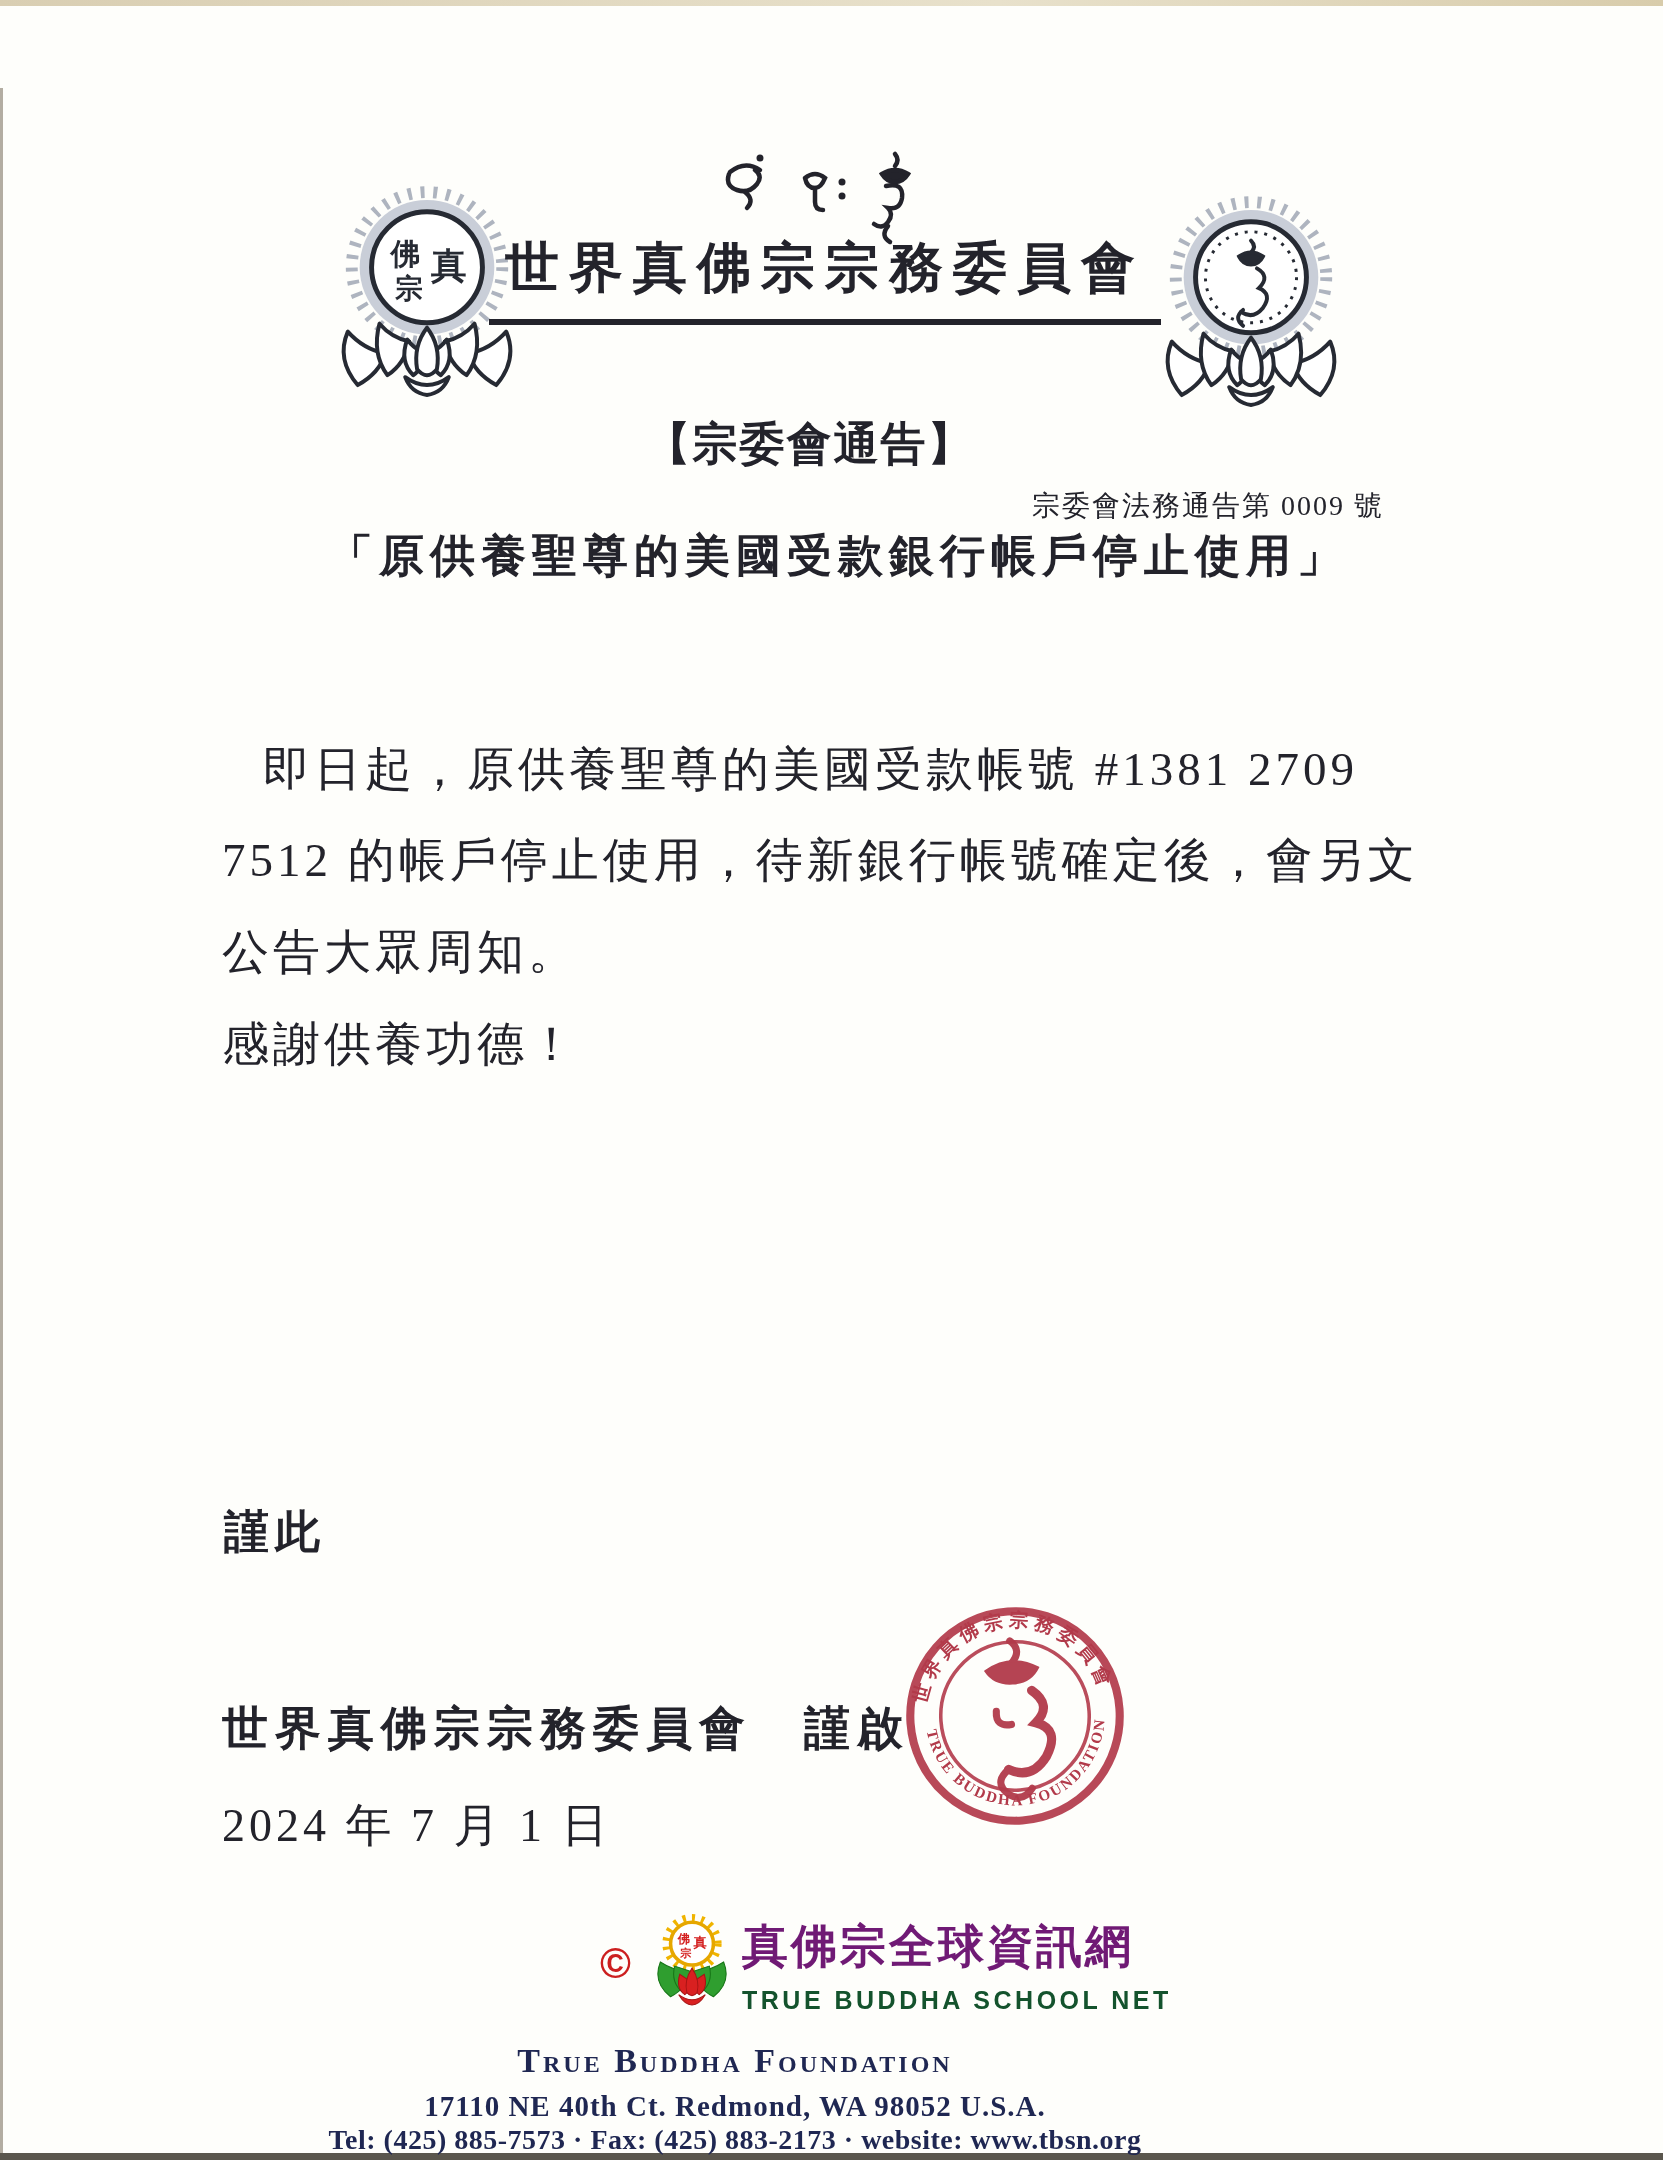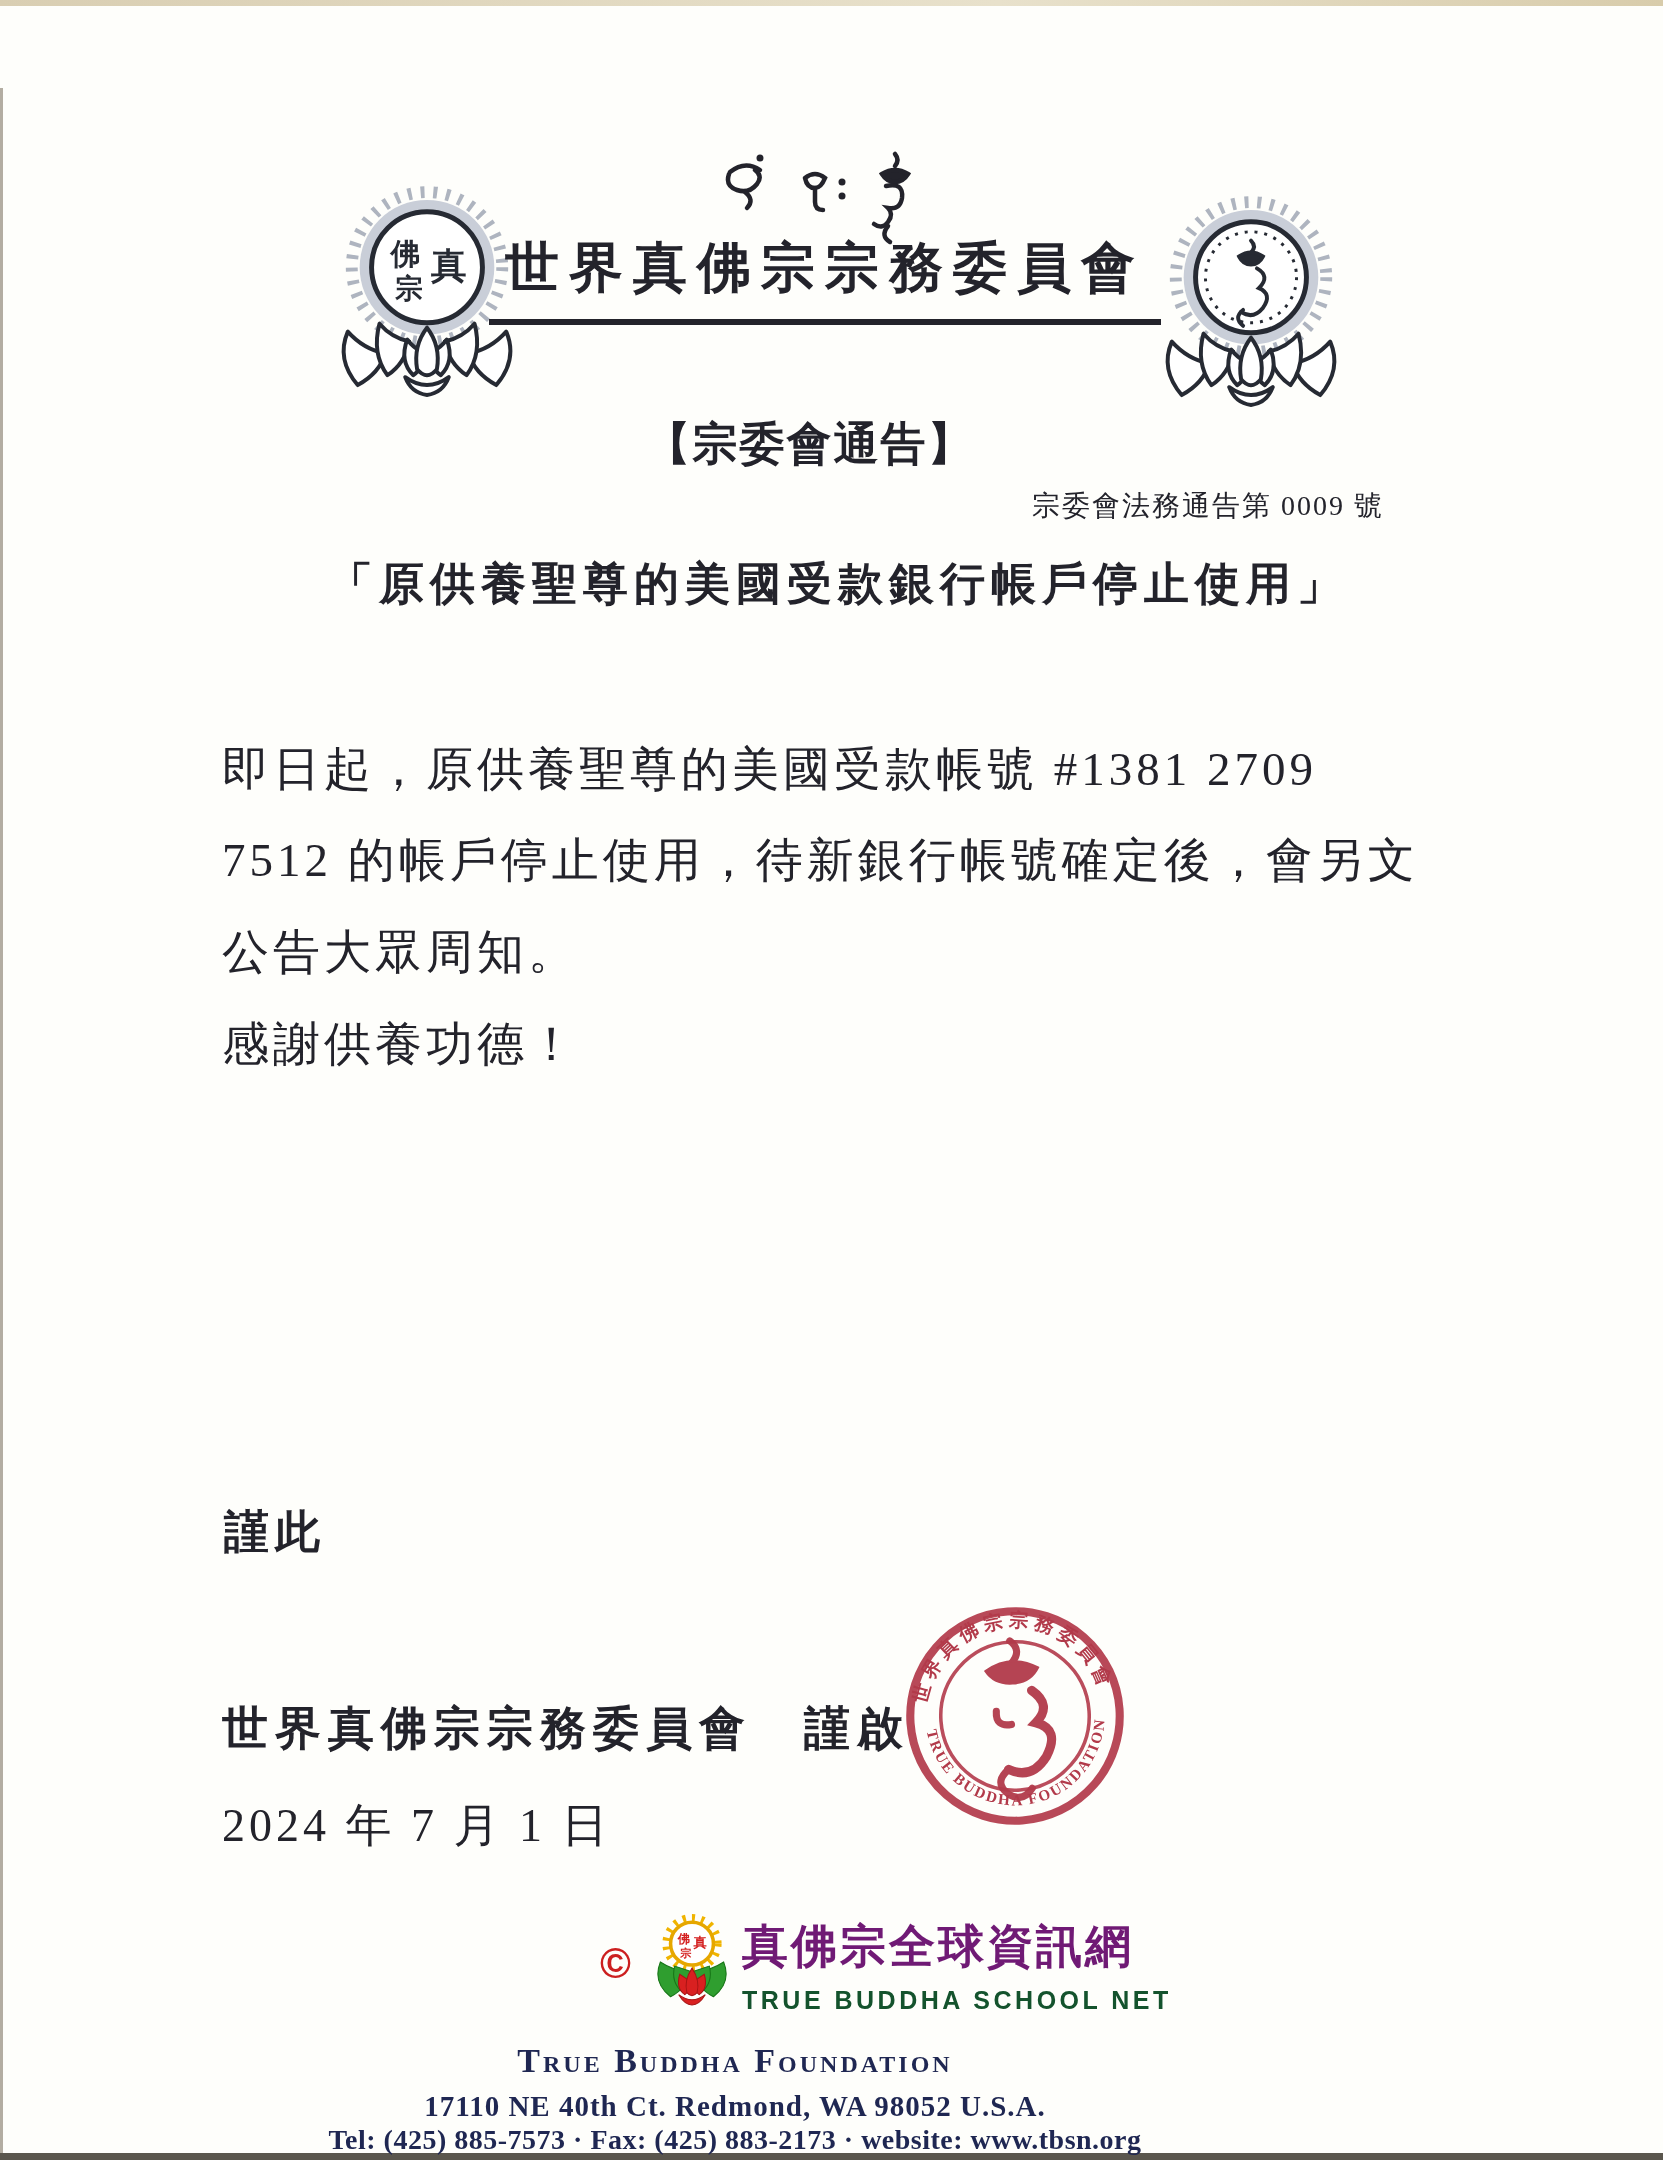--- a/index.html
+++ b/index.html
@@ -23,24 +23,24 @@
   
   .org-title{
     top:232px;left:825px;
     font-size:54px;font-weight:700;letter-spacing:10px;
     white-space:nowrap;
     padding:0 16px 14px 16px;
     border-bottom:6px solid #23232b;
   }
   .notice-label{top:414px;left:810px;font-size:45px;font-weight:700;letter-spacing:2px;white-space:nowrap;}
   .notice-number{top:487px;left:1032px;font-size:28px;letter-spacing:2px;white-space:nowrap;}
-  .subject{top:554px;left:838px;font-size:45px;letter-spacing:6px;font-weight:600;white-space:nowrap;}
+  .subject{top:526px;left:838px;font-size:45px;letter-spacing:6px;font-weight:600;white-space:nowrap;}
 
   .body-line{left:222px;font-size:47px;letter-spacing:4px;white-space:nowrap;font-weight:500;}
-  .bl0{top:738px;} .bl1{top:829px;} .bl2{top:921px;} .bl3{top:1013px;}
+  .bl0{top:738px;margin-left:41px;} .bl1{top:829px;} .bl2{top:921px;} .bl3{top:1013px;}
 
   .closing{top:1502px;left:224px;font-size:45px;letter-spacing:6px;font-weight:600;}
   .signature{top:1698px;left:222px;font-size:46px;letter-spacing:7px;white-space:nowrap;font-weight:600;}
   .signature .gap{display:inline-block;width:52px;}
   .date-line{top:1795px;left:222px;font-size:46px;letter-spacing:4px;white-space:nowrap;font-weight:500;}
 
   .seal{top:1594px;left:903px;transform:rotate(-4deg);}
 
   
   .copyright{top:1940px;left:600px;font-size:42px;font-weight:700;color:#cc1f1f;font-family:"Liberation Sans","DejaVu Sans",sans-serif;}

